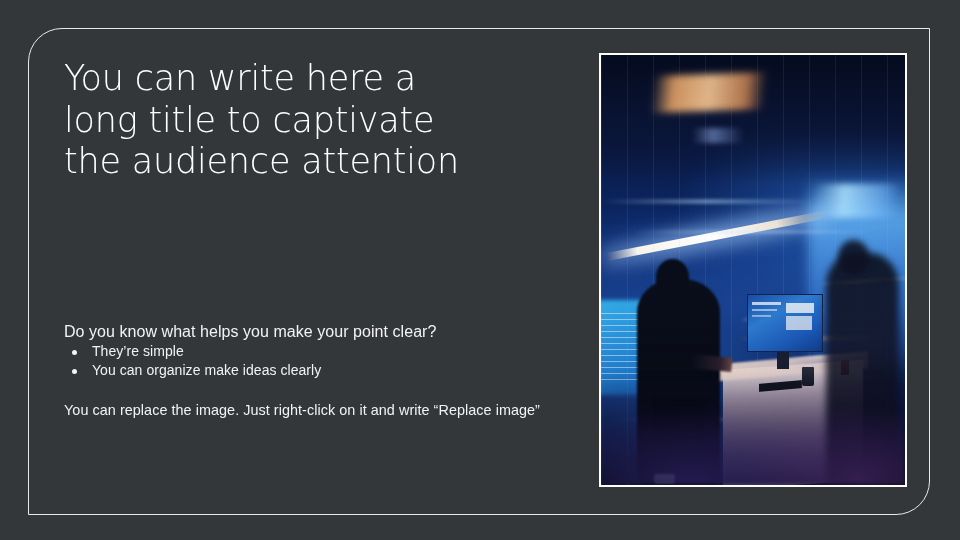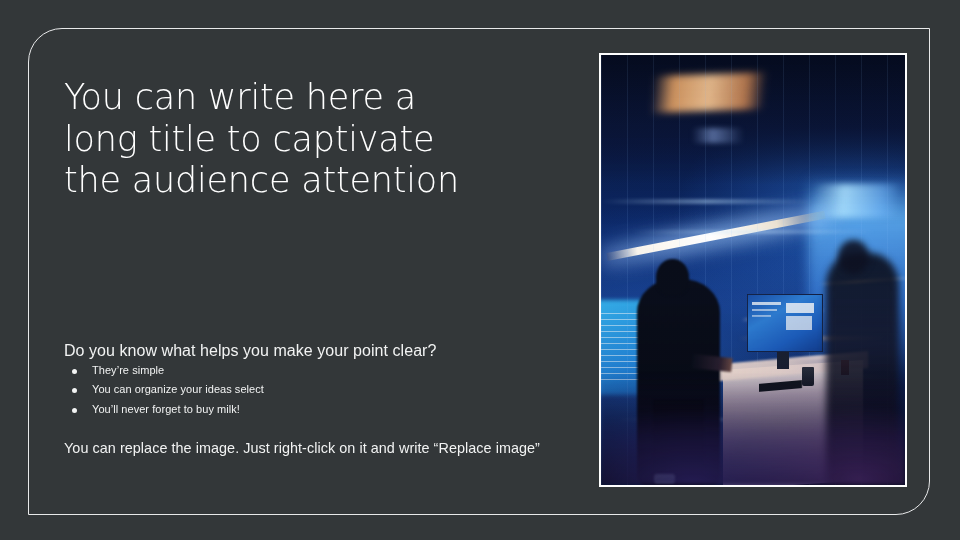--- a/index.html
+++ b/index.html
@@ -28,21 +28,20 @@
     pointer-events: none;
   }
 
   
   .content-left {
     position: absolute;
     left: 64px;
     top: 58px;
     width: 512px;
     height: 420px;
-    margin-top: 19px;
   }
 
   .slide-title {
     font-family: "DejaVu Sans", "Liberation Sans", sans-serif;
     font-weight: 300;
     font-size: 35px;
     line-height: 41.5px;
     letter-spacing: -0.2px;
     color: #ffffff;
     white-space: pre-line;
@@ -63,21 +62,21 @@
   }
 
   .bullet-list {
     list-style: none;
     margin-top: 1px;
   }
 
   .bullet-item {
     position: relative;
     padding-left: 28px;
-    font-size: 11px;
+    font-size: 14px;
     line-height: 19.4px;
     color: #f2f3f3;
     letter-spacing: 0.05px;
   }
 
   .bullet-item .bullet-dot {
     position: absolute;
     left: 8px;
     top: 8px;
     width: 5px;
@@ -354,25 +353,21 @@
     <div class="body-line">Do you know what helps you make your point clear?</div>
 
 
     <ul class="bullet-list">
       <li class="bullet-item">
         <span class="bullet-dot"></span>
         <span>They’re simple</span>
       </li>
       <li class="bullet-item">
         <span class="bullet-dot"></span>
-        <span>You can organize your ideas select</span>
-      </li>
-      <li class="bullet-item">
-        <span class="bullet-dot"></span>
-        <span>You’ll never forget to buy milk!</span>
+        <span>You can organize make ideas clearly</span>
       </li>
     </ul>
 
     <div class="note-block">
       <div class="note-text">You can replace the image. Just right-click on it and write “Replace image”</div>
     </div>
 
   </div>
 </div>
 

